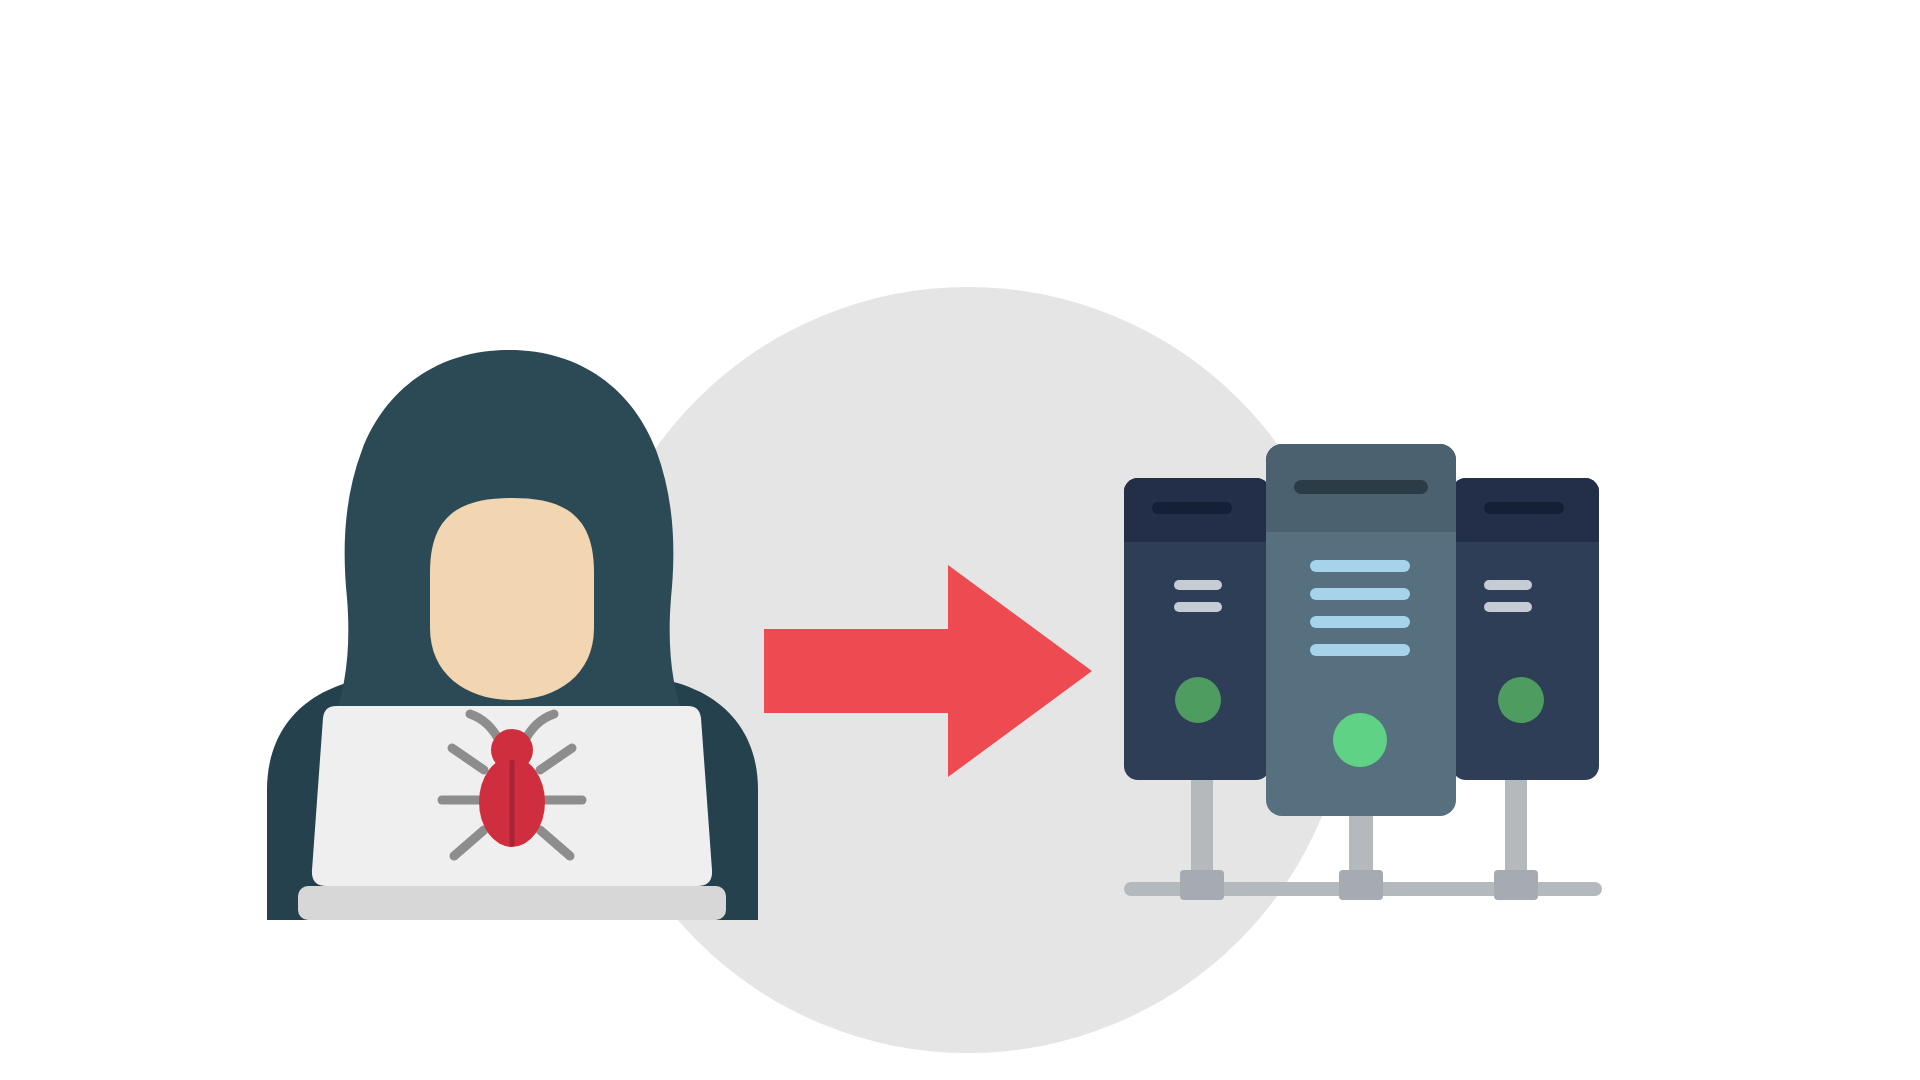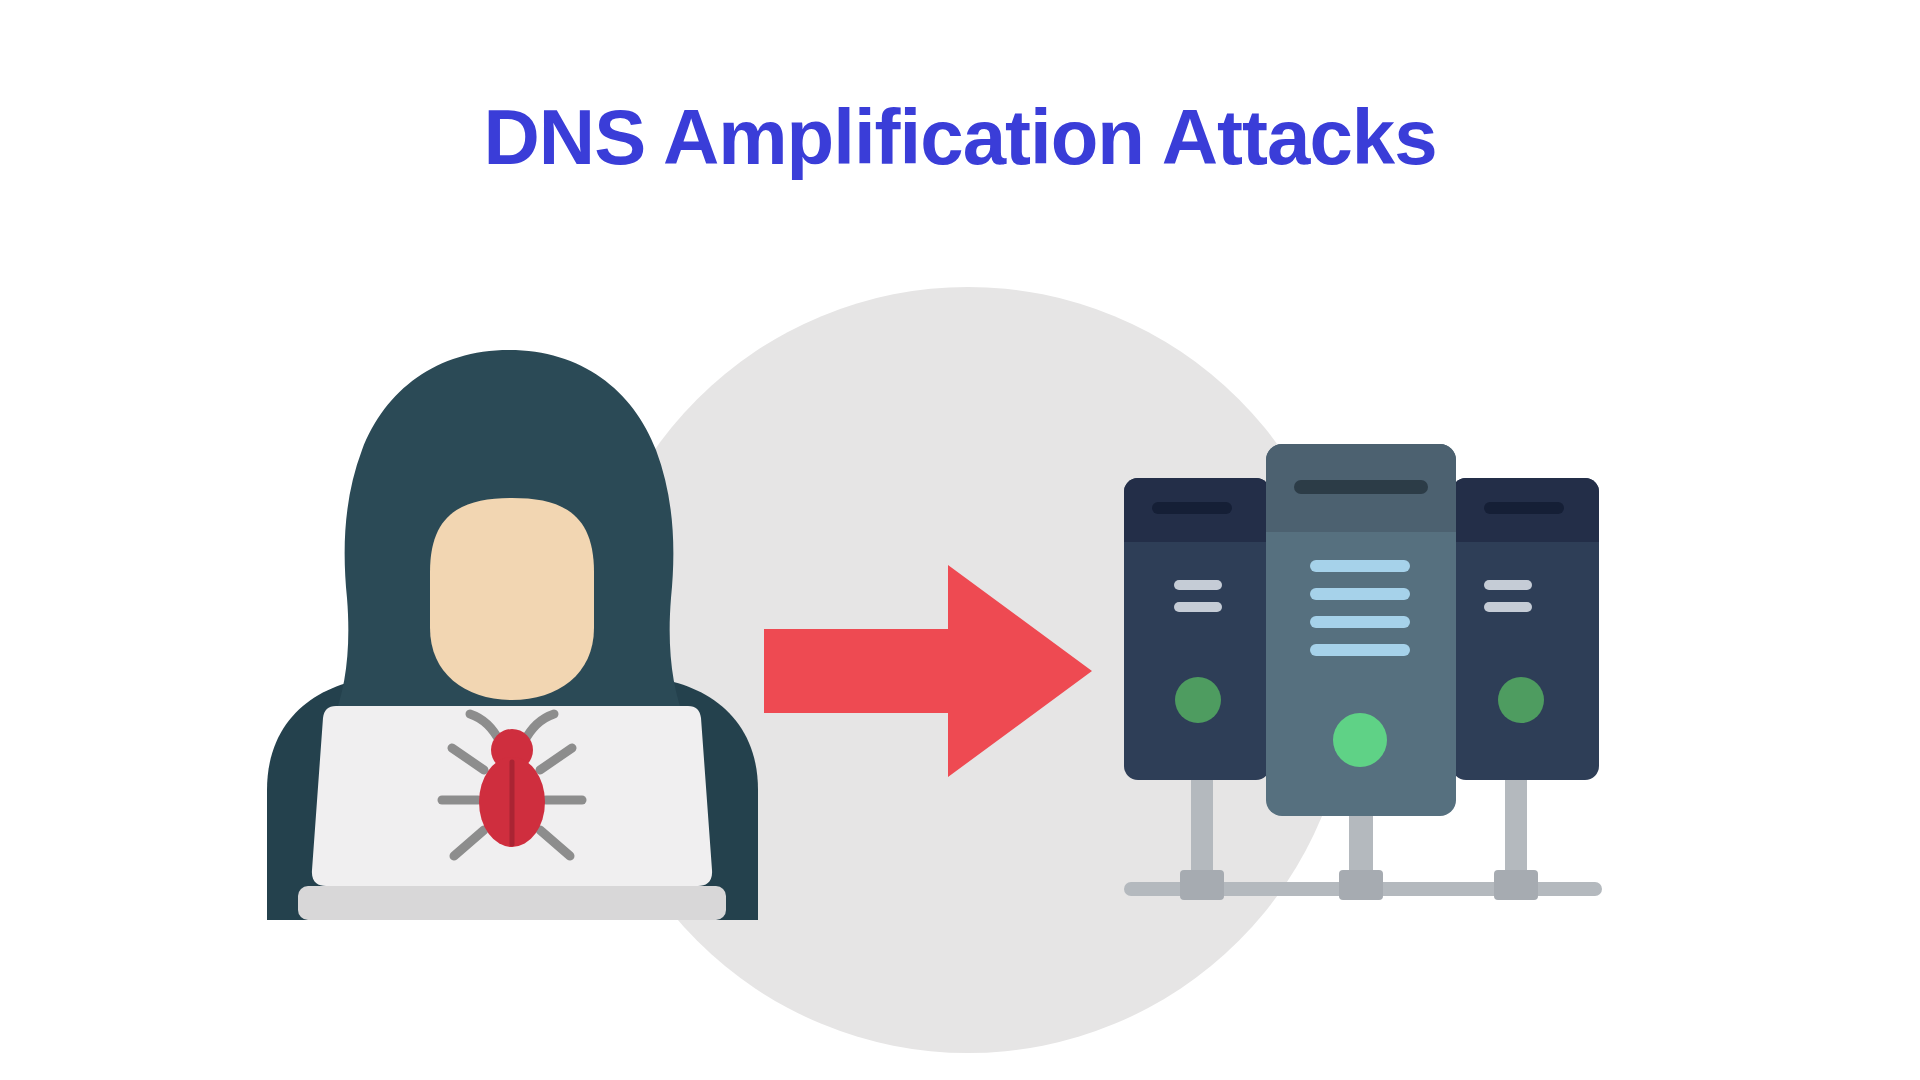--- a/index.html
+++ b/index.html
@@ -33,21 +33,20 @@
     position: absolute;
     top: 0;
     left: 0;
   }
 </style>
 </head>
 <body>
 
 <div class="stage">
 
-  <h1 class="title">DNS Amplification Attacks</h1>
 
   <svg class="scene" width="1920" height="1080" viewBox="0 0 1920 1080">
 
     <circle cx="968" cy="670" r="383" fill="#e6e5e5"></circle>
 
     <g>
 
       <path d="M 267,920 L 267,790 C 267,710 330,677 390,677 L 634,677 C 694,677 758,710 758,790 L 758,920 Z" fill="#24414d"></path>
 
       <path d="M 509,350 C 437,350 385,390 362,450 C 344,498 342,548 347,598 C 351,648 346,690 332,722 L 686,722 C 672,690 667,648 671,598 C 676,548 674,498 656,450 C 633,390 581,350 509,350 Z" fill="#2b4a56"></path>

